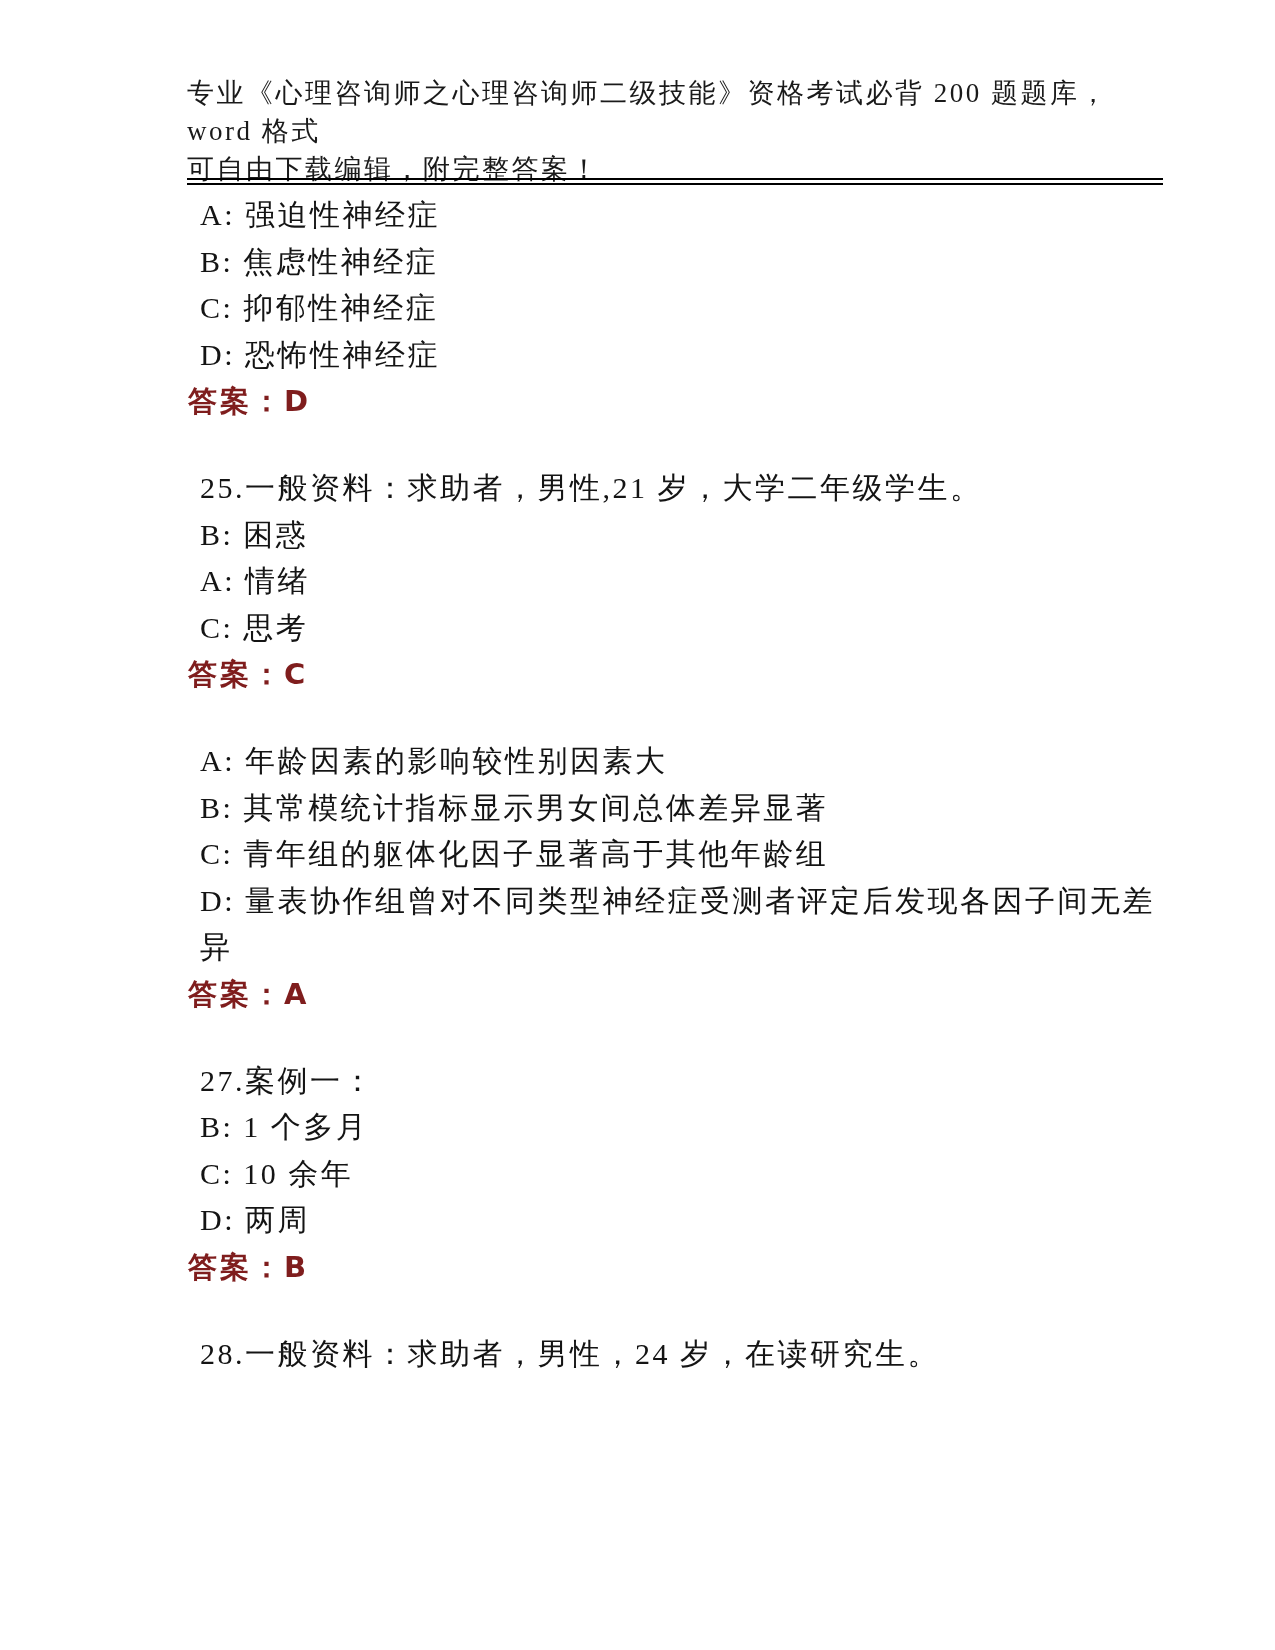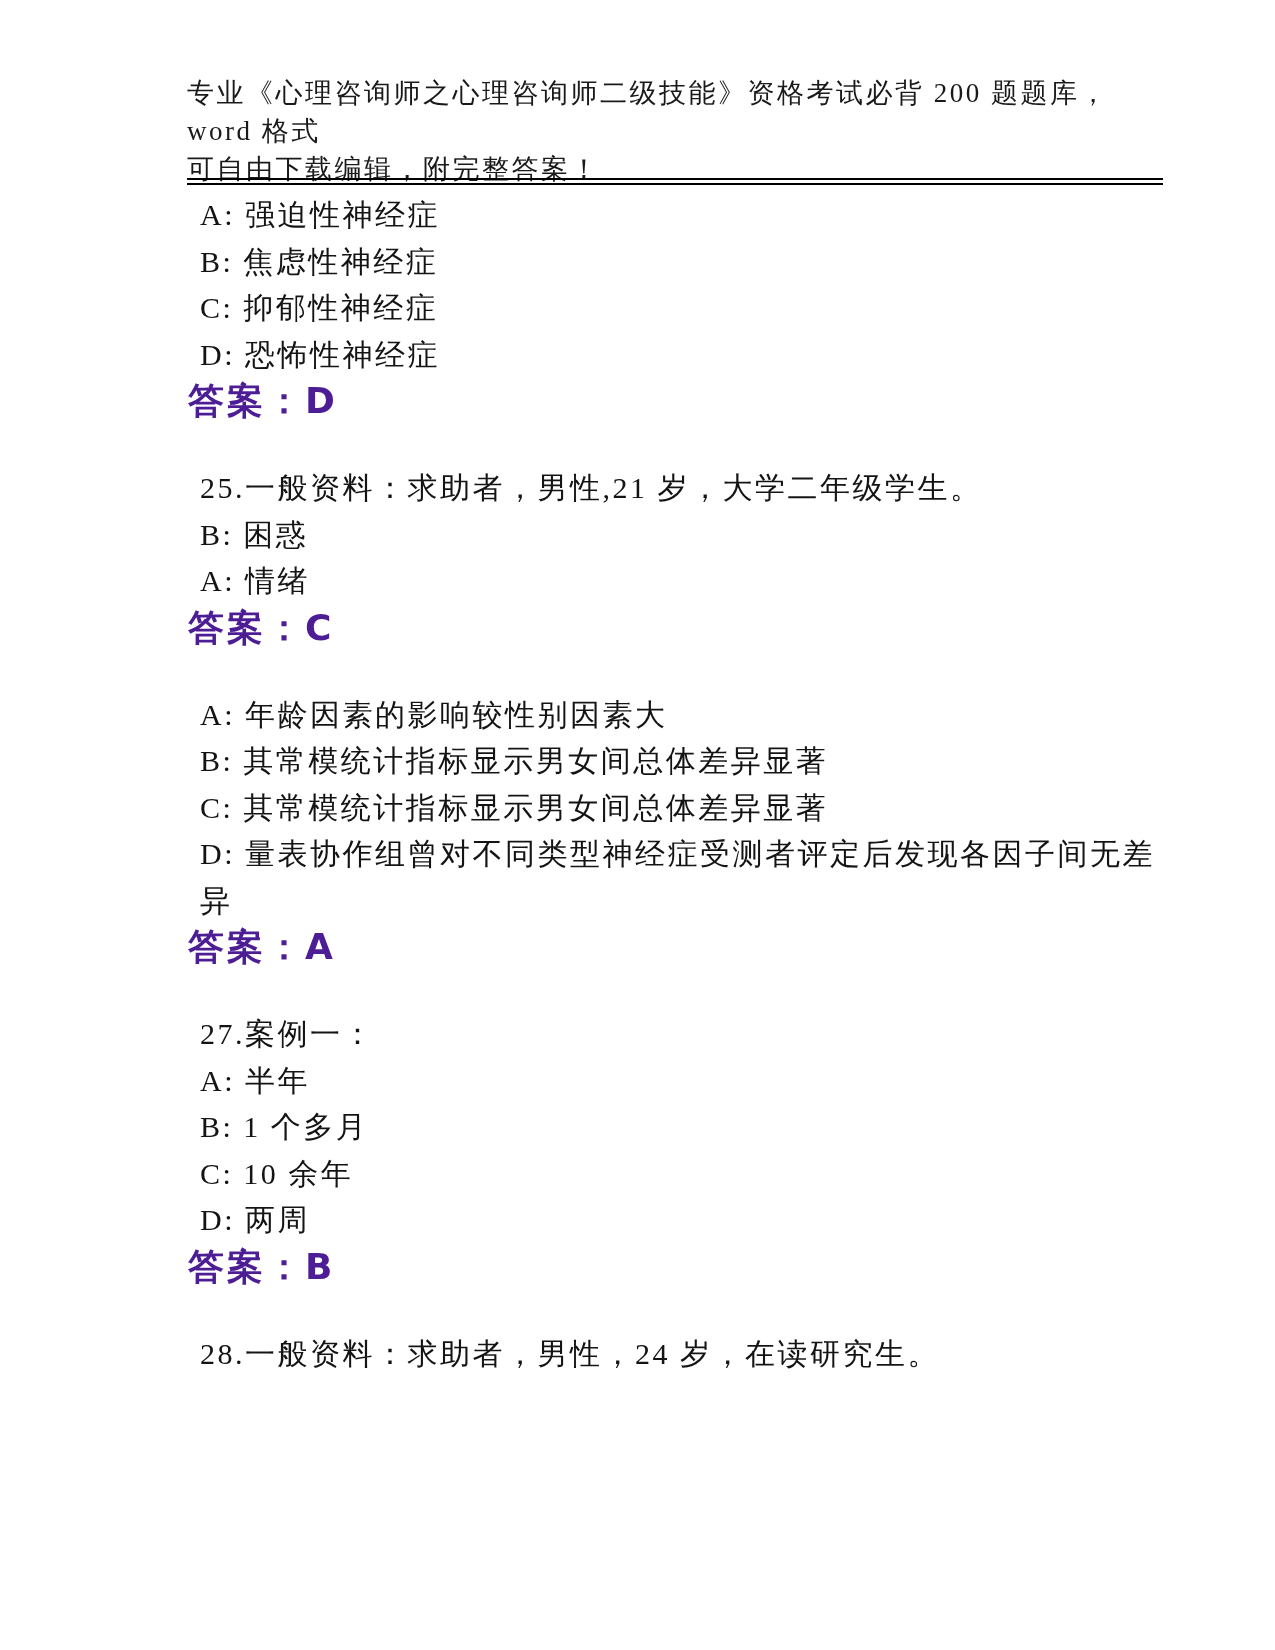--- a/index.html
+++ b/index.html
@@ -40,23 +40,23 @@
     font-size: 30px;
     line-height: 46.5px;
     letter-spacing: 2.5px;
     color: #141414;
   }
   .qblock { margin: 0 0 40.5px 0; }
   .qtitle, .opt { font-weight: 400; margin-left: 12px; }
   .answer {
     font-family: "DejaVu Sans", "Liberation Sans", sans-serif;
     font-weight: 700;
-    font-size: 36px;
+    font-size: 29px;
     letter-spacing: 3px;
-    color: #4c1d95;
+    color: #7f1d1d;
   }
 </style>
 </head>
 <body>
 
 <div class="page">
 
   <div class="doc-header">
     <div>专业《心理咨询师之心理咨询师二级技能》资格考试必背 200 题题库，word 格式</div>
     <div>可自由下载编辑，附完整答案！</div>
@@ -71,34 +71,34 @@
       <div class="opt">B: 焦虑性神经症</div>
       <div class="opt">C: 抑郁性神经症</div>
       <div class="opt">D: 恐怖性神经症</div>
       <div class="answer">答案：D</div>
     </section>
 
     <section class="qblock">
       <div class="qtitle">25.一般资料：求助者，男性,21 岁，大学二年级学生。</div>
       <div class="opt">B: 困惑</div>
       <div class="opt">A: 情绪</div>
+      <div class="opt">C: 思考</div>
       <div class="answer">答案：C</div>
     </section>
 
     <section class="qblock">
       <div class="opt">A: 年龄因素的影响较性别因素大</div>
       <div class="opt">B: 其常模统计指标显示男女间总体差异显著</div>
-      <div class="opt">C: 其常模统计指标显示男女间总体差异显著</div>
+      <div class="opt">C: 青年组的躯体化因子显著高于其他年龄组</div>
       <div class="opt">D: 量表协作组曾对不同类型神经症受测者评定后发现各因子间无差异</div>
       <div class="answer">答案：A</div>
     </section>
 
     <section class="qblock">
       <div class="qtitle">27.案例一：</div>
-      <div class="opt">A: 半年</div>
       <div class="opt">B: 1 个多月</div>
       <div class="opt">C: 10 余年</div>
       <div class="opt">D: 两周</div>
       <div class="answer">答案：B</div>
     </section>
 
     <section class="qblock">
       <div class="qtitle">28.一般资料：求助者，男性，24 岁，在读研究生。</div>
     </section>
 

